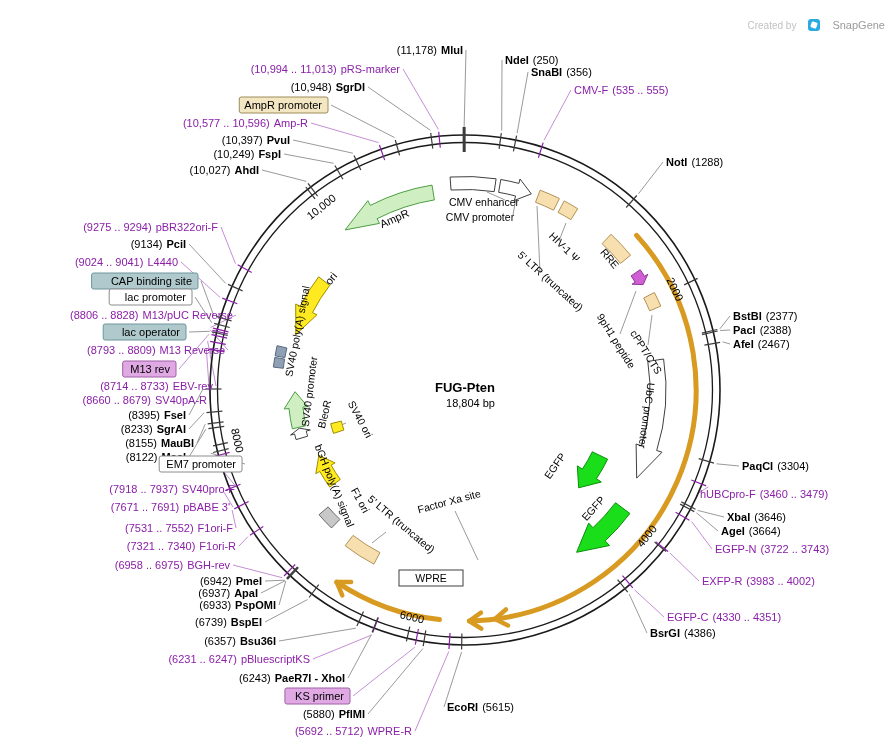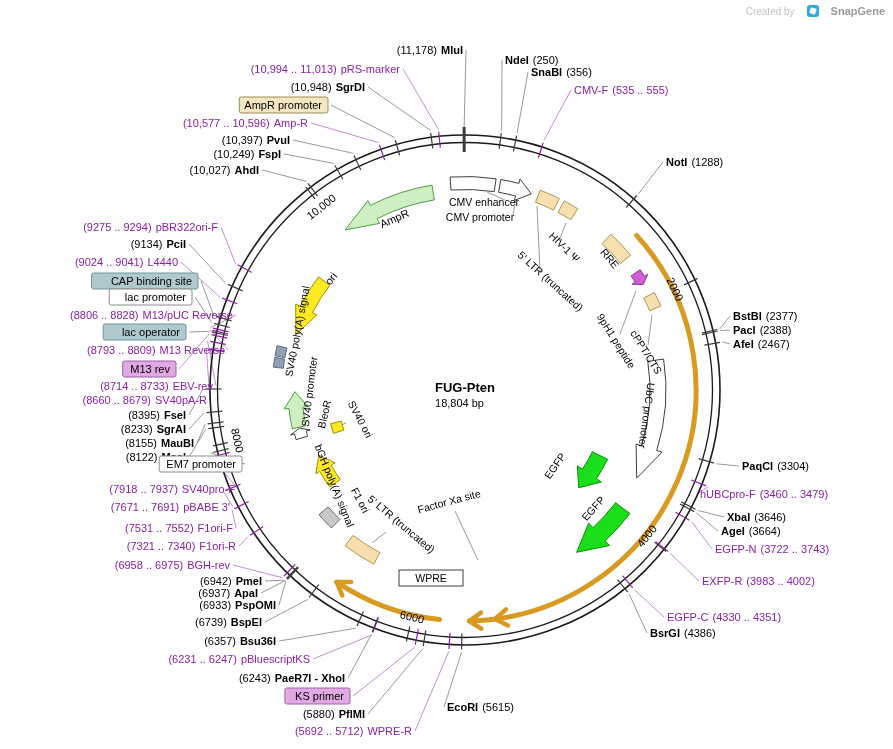--- a/index.html
+++ b/index.html
@@ -1,26 +1,26 @@
 <!DOCTYPE html>
 <html><head>
 <meta charset="utf-8">
 <style>
   html,body{margin:0;padding:0;background:#fff;}
   .stage{position:relative;width:893px;height:749px;background:#ffffff;overflow:hidden;
          font-family:"Liberation Sans",sans-serif;}
   svg{position:absolute;left:0;top:0;}
   svg text{font-family:"Liberation Sans",sans-serif;}
   .center-label{position:absolute;left:465px;top:394px;transform:translate(-50%,-50%);
-                text-align:left;pointer-events:none;}
+                text-align:right;pointer-events:none;}
   .pname{font-size:13px;font-weight:bold;color:#000;}
   .psize{font-size:11px;color:#000;margin-top:2px;}
-  .credit{position:absolute;top:5px;right:8px;display:flex;align-items:center;gap:12px;
+  .credit{position:absolute;top:19px;right:8px;display:flex;align-items:center;gap:12px;
           font-size:10px;color:#c2c2c2;}
-  .credit-brand{color:#9b9b9b;font-weight:bold;font-size:11px;}
+  .credit-brand{color:#9b9b9b;font-weight:normal;font-size:11px;}
   .logo{width:12px;height:12px;border-radius:3px;background:#29ABE2;display:inline-block;position:relative;}
   .logo::after{content:"";position:absolute;left:3px;top:3px;width:6px;height:6px;background:#fff;
                border-radius:1px;transform:rotate(20deg);}
 </style>
 </head>
 <body>
 
 <div class="stage">
   <svg id="plasmid-svg" width="893" height="749" viewBox="0 0 893 749">
       <g>

